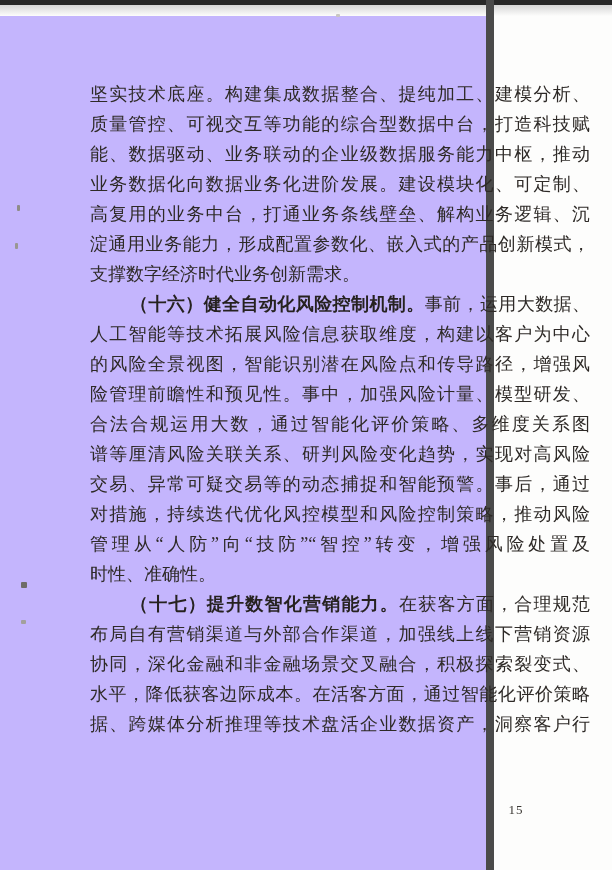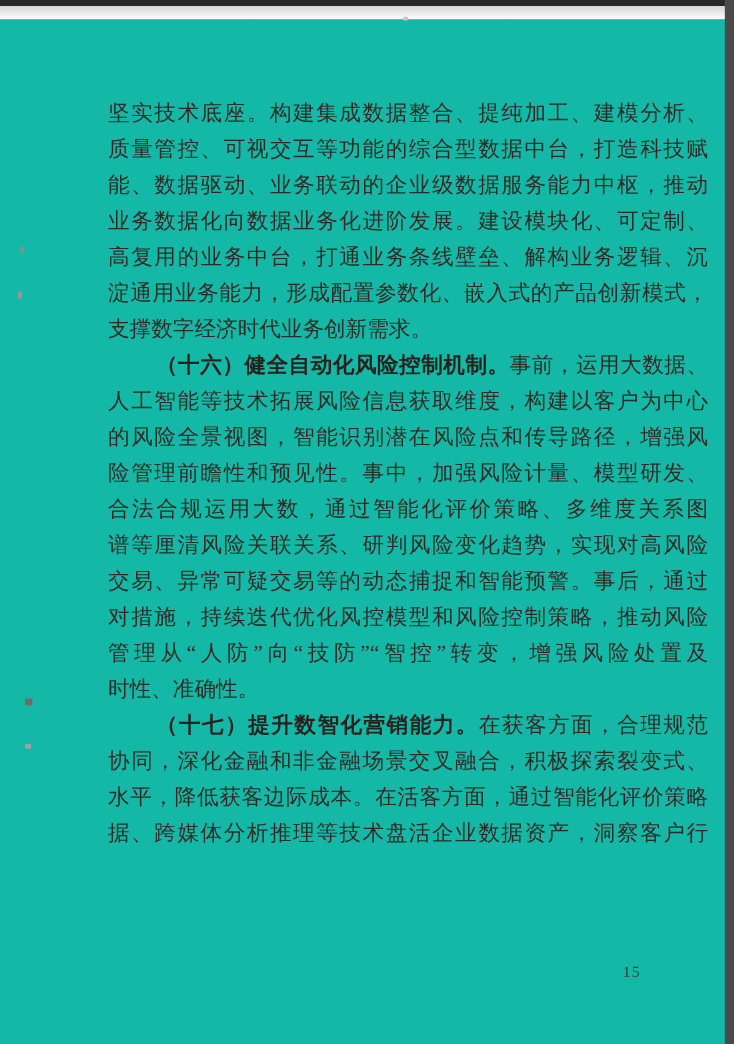--- a/index.html
+++ b/index.html
@@ -6,23 +6,23 @@
     margin: 0;
     padding: 0;
     width: 612px;
     height: 870px;
     background: #fdfdfc;
     overflow: hidden;
     font-family: "Liberation Serif", "DejaVu Serif", serif;
   }
   .page {
     position: relative;
-    width: 612px;
+    width: 494px;
     height: 870px;
-    background: #14b8a6;
+    background: #c4b5fd;
   }
   
   .top-edge {
     position: absolute;
     left: 0; top: 0;
     width: 612px; height: 5px;
     background: #282828;
   }
   .top-shade {
     position: absolute;
@@ -61,21 +61,21 @@
     color: #262220;
   }
   .page-number {
     position: absolute;
     left: 498px;
     top: 802px;
     width: 36px;
     font-size: 13px;
     letter-spacing: 1px;
     color: #3a3733;
-    text-align: right;
+    text-align: center;
   }
   
   .speck { position: absolute; border-radius: 1px; }
   .speck.s1 { left: 336px; top: 14px;  width: 4px; height: 3px; background: #c9c6c2; }
   .speck.s2 { left: 17px;  top: 205px; width: 3px; height: 6px; background: #8f8c88; }
   .speck.s3 { left: 15px;  top: 243px; width: 3px; height: 6px; background: #9a9793; }
   .speck.s4 { left: 21px;  top: 582px; width: 6px; height: 6px; background: #6f6c68; }
   .speck.s5 { left: 21px;  top: 620px; width: 5px; height: 4px; background: #a3a09c; }
 </style>
 </head>
@@ -104,19 +104,20 @@
       <div class="line"><span>人工智能等技术拓展风险信息获取维度，构建以客户为中心</span></div>
       <div class="line"><span>的风险全景视图，智能识别潜在风险点和传导路径，增强风</span></div>
       <div class="line"><span>险管理前瞻性和预见性。事中，加强风险计量、模型研发、</span></div>
       <div class="line"><span>合法合规运用大数，通过智能化评价策略、多维度关系图</span></div>
       <div class="line"><span>谱等厘清风险关联关系、研判风险变化趋势，实现对高风险</span></div>
       <div class="line"><span>交易、异常可疑交易等的动态捕捉和智能预警。事后，通过</span></div>
       <div class="line"><span>对措施，持续迭代优化风控模型和风险控制策略，推动风险</span></div>
       <div class="line"><span>管理从“人防”向“技防”“智控”转变，增强风险处置及</span></div>
       <div class="line end"><span>时性、准确性。</span></div>
       <div class="line indent"><span class="hb">（十七）提升数智化营销能力。</span><span>在获客方面，合理规范</span></div>
+      <div class="line"><span>布局自有营销渠道与外部合作渠道，加强线上线下营销资源</span></div>
       <div class="line"><span>协同，深化金融和非金融场景交叉融合，积极探索裂变式、</span></div>
       <div class="line"><span>水平，降低获客边际成本。在活客方面，通过智能化评价策略</span></div>
       <div class="line"><span>据、跨媒体分析推理等技术盘活企业数据资产，洞察客户行</span></div>
     </div>
 
   <div class="page-number">15</div>
 </div>
 
 </body></html>

